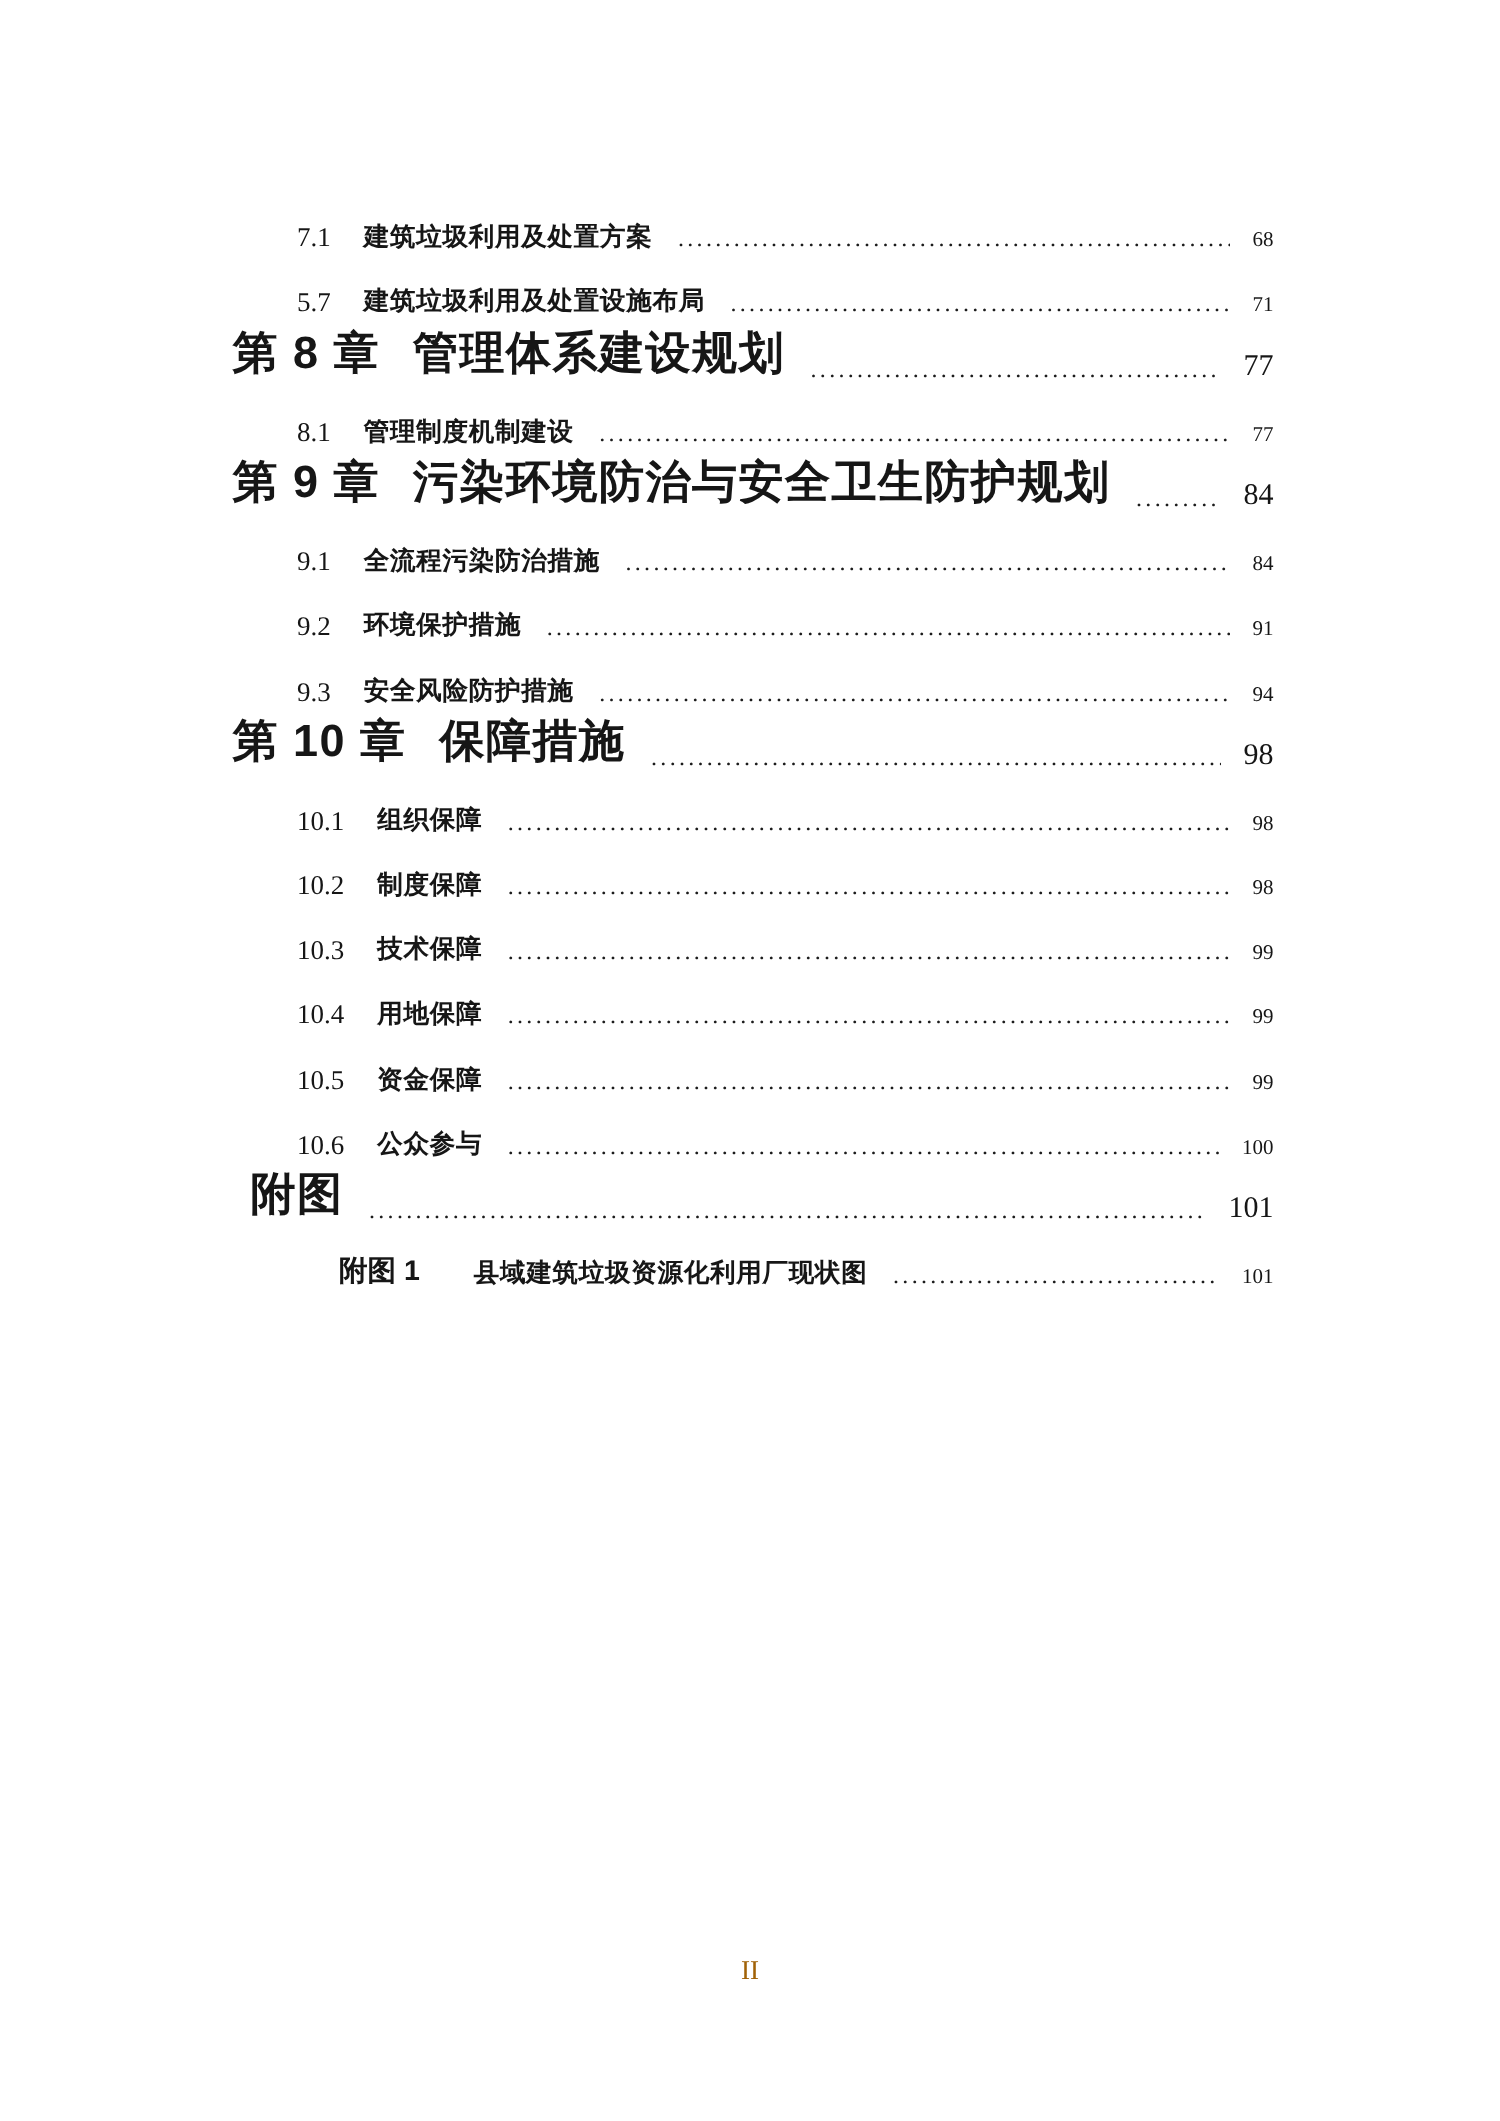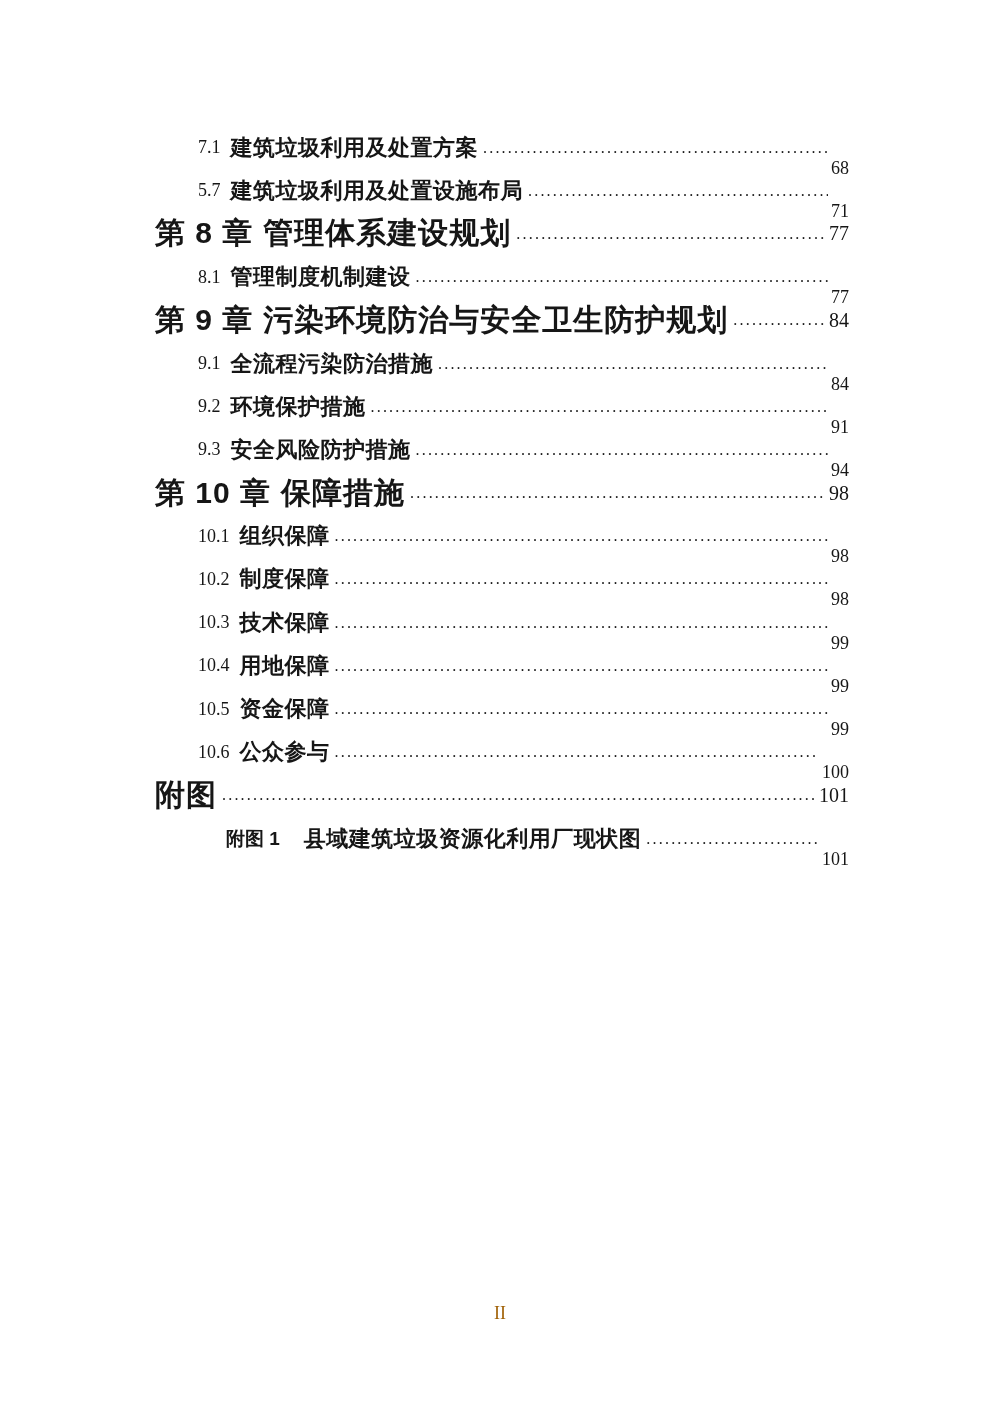--- a/index.html
+++ b/index.html
@@ -17,23 +17,24 @@
     font-family: "Liberation Sans", sans-serif;
   }
   .toc {
     position: absolute;
     top: 126px;
     left: 155px;
     width: 694px;
   }
   .toc-row {
     display: flex;
-    align-items: center;
+    align-items: flex-end;
     height: 43.2px;
     white-space: nowrap;
+    gap: 12px;
   }
   .toc-num:not(:empty) { margin-right: 10px; }
   .toc-leader {
     flex: 1 1 auto;
     overflow: hidden;
     margin: 0 3px 0 5px;
     font-family: "Liberation Serif", serif;
     font-size: 16px;
     letter-spacing: 2.2px;
     color: #1b1b1b;
@@ -58,27 +59,27 @@
 
   
   .toc-row.sub, .toc-row.appendix-sub { padding-left: 43px; }
   .toc-row.sub .toc-num {
     font-family: "Liberation Serif", serif;
     font-size: 18px;
     font-weight: 400;
   }
   .toc-row.sub .toc-title,
   .toc-row.appendix-sub .toc-title {
-    font-size: 22px;
+    font-size: 17px;
     font-weight: 700;
     font-family: "Liberation Sans", sans-serif;
     letter-spacing: 0.5px;
   }
   .toc-row.sub .toc-page,
-  .toc-row.appendix-sub .toc-page { font-size: 18px; margin-top: 41px; }
+  .toc-row.appendix-sub .toc-page { font-size: 14px; margin-top: 41px; }
 
   
   .toc-row.appendix-sub .toc-num {
     font-size: 19px;
     font-weight: 700;
     font-family: "Liberation Sans", sans-serif;
     padding-left: 28px;
   }
   .toc-row.appendix-sub .toc-num:not(:empty) { margin-right: 24px; }
 

